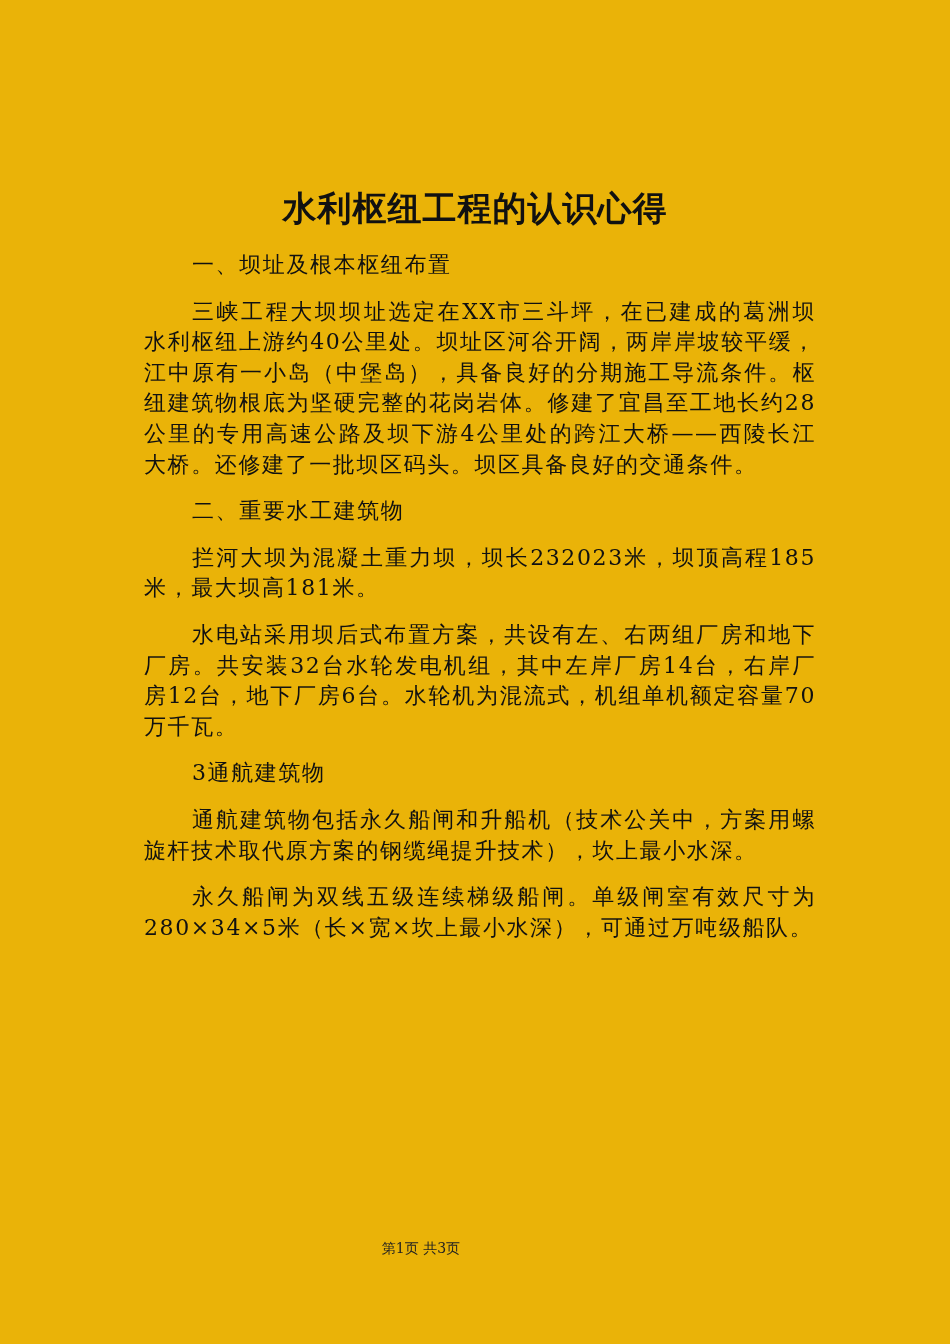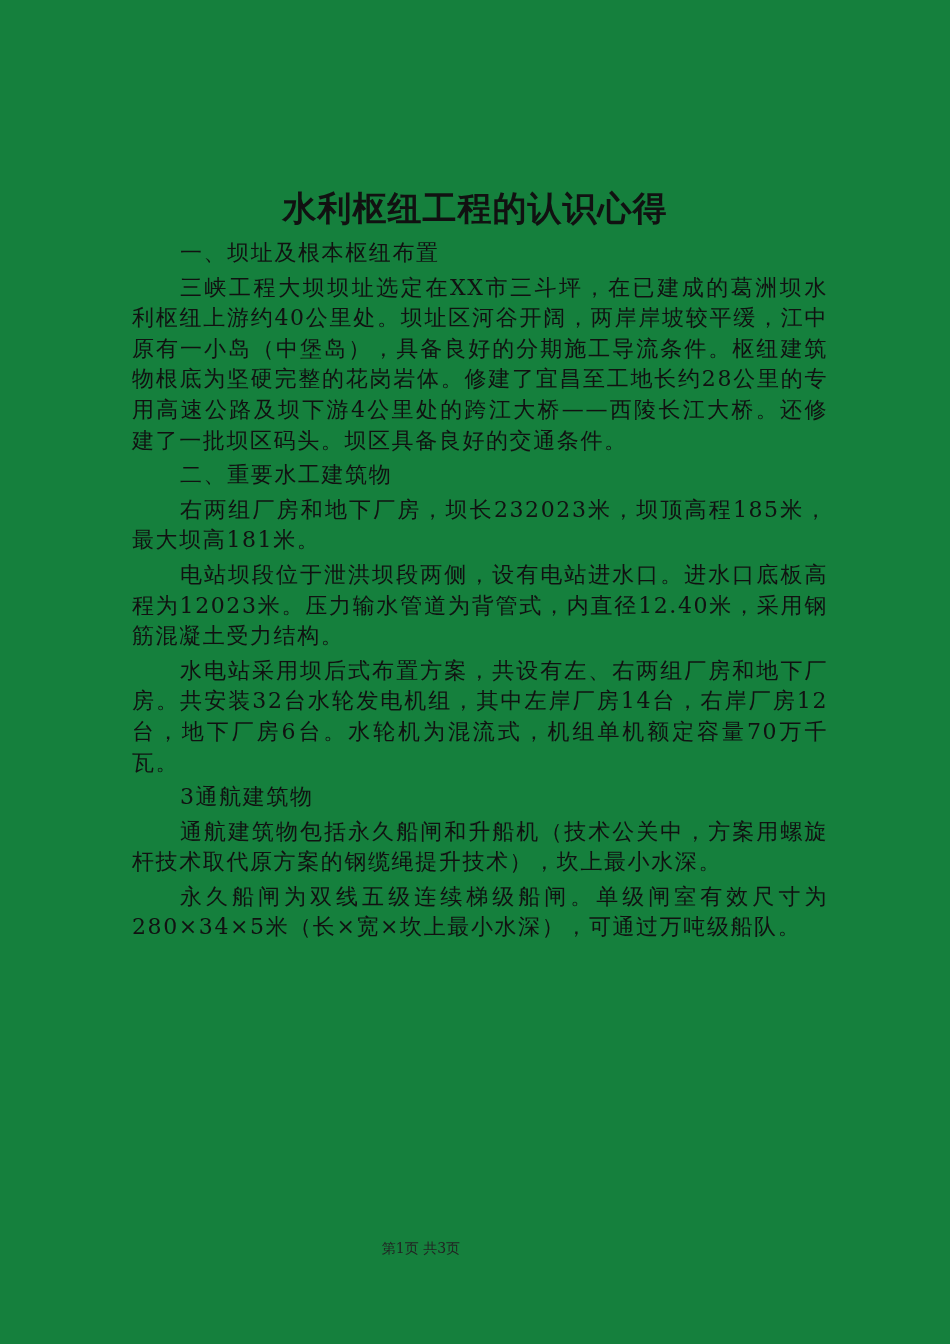--- a/index.html
+++ b/index.html
@@ -1,37 +1,36 @@
 <!DOCTYPE html>
 <html><head>
 <meta charset="utf-8">
 <style>
   html, body { margin: 0; padding: 0; background: #ffffff; }
   body { width: 950px; height: 1344px; position: relative; overflow: hidden;
          font-family: "DejaVu Serif", "Liberation Serif", serif; color: #111; }
-  .page { position: absolute; left: 0; top: 0; width: 950px; height: 1344px; background: #15803d; }
+  .page { position: absolute; left: 0; top: 0; width: 950px; height: 1344px; background: #eab308; }
   .title { position: absolute; left: 0; top: 186px; width: 950px; text-align: center;
            font-family: "DejaVu Sans", "Liberation Sans", sans-serif; font-weight: bold;
            font-size: 34px; letter-spacing: 1px; line-height: 44px; color: #111; }
   .body { position: absolute; left: 128px; top: 234px; width: 704px;
           font-size: 22px; line-height: 30.6px; letter-spacing: 1.6px; text-align: justify; }
-  .body p { margin: 4px; text-indent: 48px; }
+  .body p { margin: 16px; text-indent: 48px; }
   .footer { position: absolute; left: 0; top: 1240px; width: 842px; text-align: center;
             font-size: 14px; color: #222; }
 </style>
 </head>
 <body>
 
 <div class="page">
   <div class="title">水利枢纽工程的认识心得</div>
   <div class="body">
     <p>一、坝址及根本枢纽布置</p>
     <p>三峡工程大坝坝址选定在XX市三斗坪，在已建成的葛洲坝水利枢纽上游约40公里处。坝址区河谷开阔，两岸岸坡较平缓，江中原有一小岛（中堡岛），具备良好的分期施工导流条件。枢纽建筑物根底为坚硬完整的花岗岩体。修建了宜昌至工地长约28公里的专用高速公路及坝下游4公里处的跨江大桥——西陵长江大桥。还修建了一批坝区码头。坝区具备良好的交通条件。</p>
     <p>二、重要水工建筑物</p>
-    <p>右两组厂房和地下厂房，坝长232023米，坝顶高程185米，最大坝高181米。</p>
-    <p>电站坝段位于泄洪坝段两侧，设有电站进水口。进水口底板高程为12023米。压力输水管道为背管式，内直径12.40米，采用钢筋混凝土受力结构。</p>
+    <p>拦河大坝为混凝土重力坝，坝长232023米，坝顶高程185米，最大坝高181米。</p>
     <p>水电站采用坝后式布置方案，共设有左、右两组厂房和地下厂房。共安装32台水轮发电机组，其中左岸厂房14台，右岸厂房12台，地下厂房6台。水轮机为混流式，机组单机额定容量70万千瓦。</p>
     <p>3通航建筑物</p>
     <p>通航建筑物包括永久船闸和升船机（技术公关中，方案用螺旋杆技术取代原方案的钢缆绳提升技术），坎上最小水深。</p>
     <p>永久船闸为双线五级连续梯级船闸。单级闸室有效尺寸为280×34×5米（长×宽×坎上最小水深），可通过万吨级船队。</p>
   </div>
   <div class="footer">第1页 共3页</div>
 </div>
 
 </body></html>

